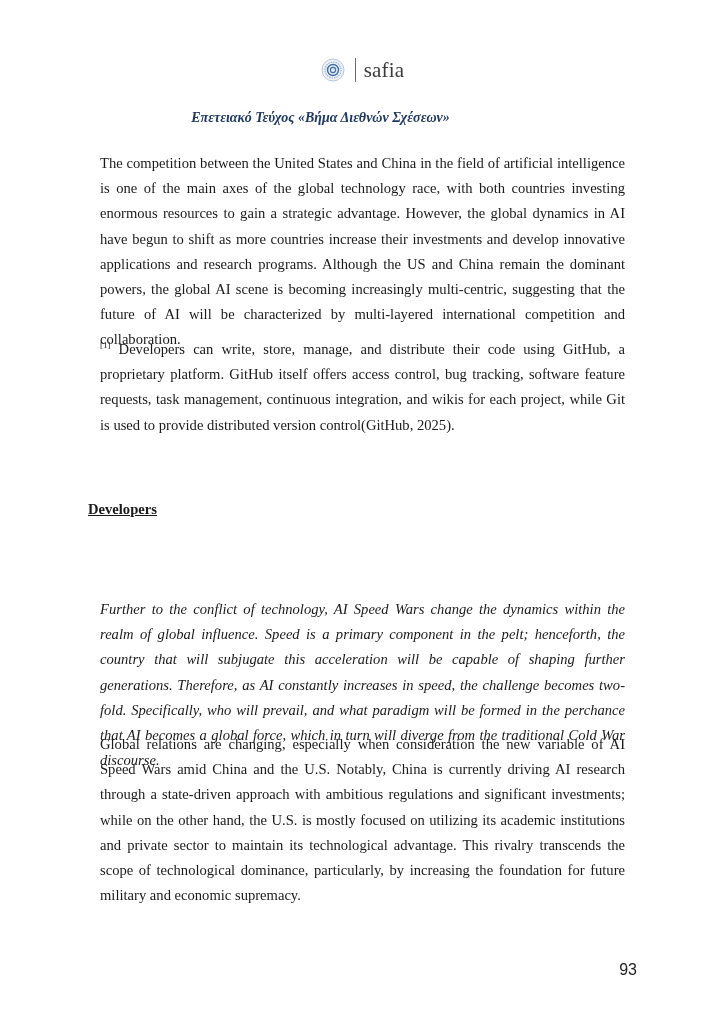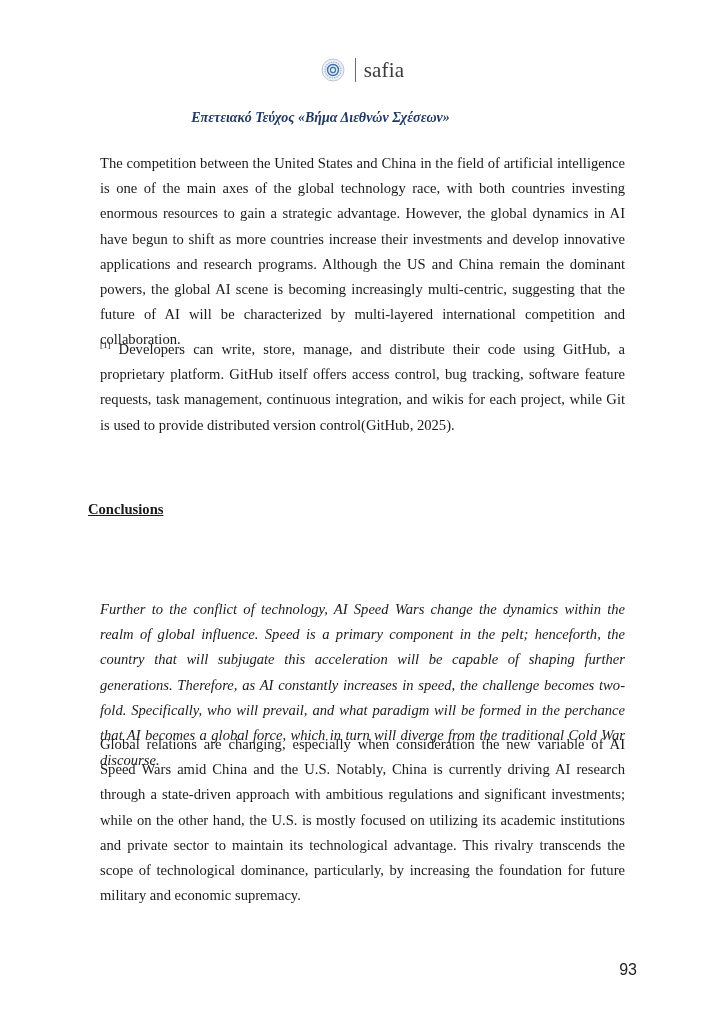--- a/index.html
+++ b/index.html
@@ -116,21 +116,21 @@
 <div class="journal-title">Επετειακό Τεύχος «Βήμα Διεθνών Σχέσεων»</div>
 
 <div class="content p1">
   <p class="para">The competition between the United States and China in the field of artificial intelligence is one of the main axes of the global technology race, with both countries investing enormous resources to gain a strategic advantage. However, the global dynamics in AI have begun to shift as more countries increase their investments and develop innovative applications and research programs. Although the US and China remain the dominant powers, the global AI scene is becoming increasingly multi-centric, suggesting that the future of AI will be characterized by multi-layered international competition and collaboration.</p>
 </div>
 
 <div class="content p2">
   <p class="para"><span class="sup">[1]</span><span> Developers can write, store, manage, and distribute their code using GitHub, a proprietary platform. GitHub itself offers access control, bug tracking, software feature requests, task management, continuous integration, and wikis for each project, while Git is used to provide distributed version control(GitHub, 2025).</span></p>
 </div>
 
-<h2 class="section-heading">Conclusions</h2>
+<h2 class="section-heading">Developers</h2>
 
 <div class="content p3">
   <p class="para">Further to the conflict of technology, AI Speed Wars change the dynamics within the realm of global influence. Speed is a primary component in the pelt; henceforth, the country that will subjugate this acceleration will be capable of shaping further generations. Therefore, as AI constantly increases in speed, the challenge becomes two-fold. Specifically, who will prevail, and what paradigm will be formed in the perchance that AI becomes a global force, which in turn will diverge from the traditional Cold War discourse.</p>
 </div>
 
 <div class="content p4">
   <p class="para">Global relations are changing, especially when consideration the new variable of AI Speed Wars amid China and the U.S. Notably, China is currently driving AI research through a state-driven approach with ambitious regulations and significant investments; while on the other hand, the U.S. is mostly focused on utilizing its academic institutions and private sector to maintain its technological advantage. This rivalry transcends the scope of technological dominance, particularly, by increasing the foundation for future military and economic supremacy.</p>
 </div>
 
 <div class="page-number">93</div>

